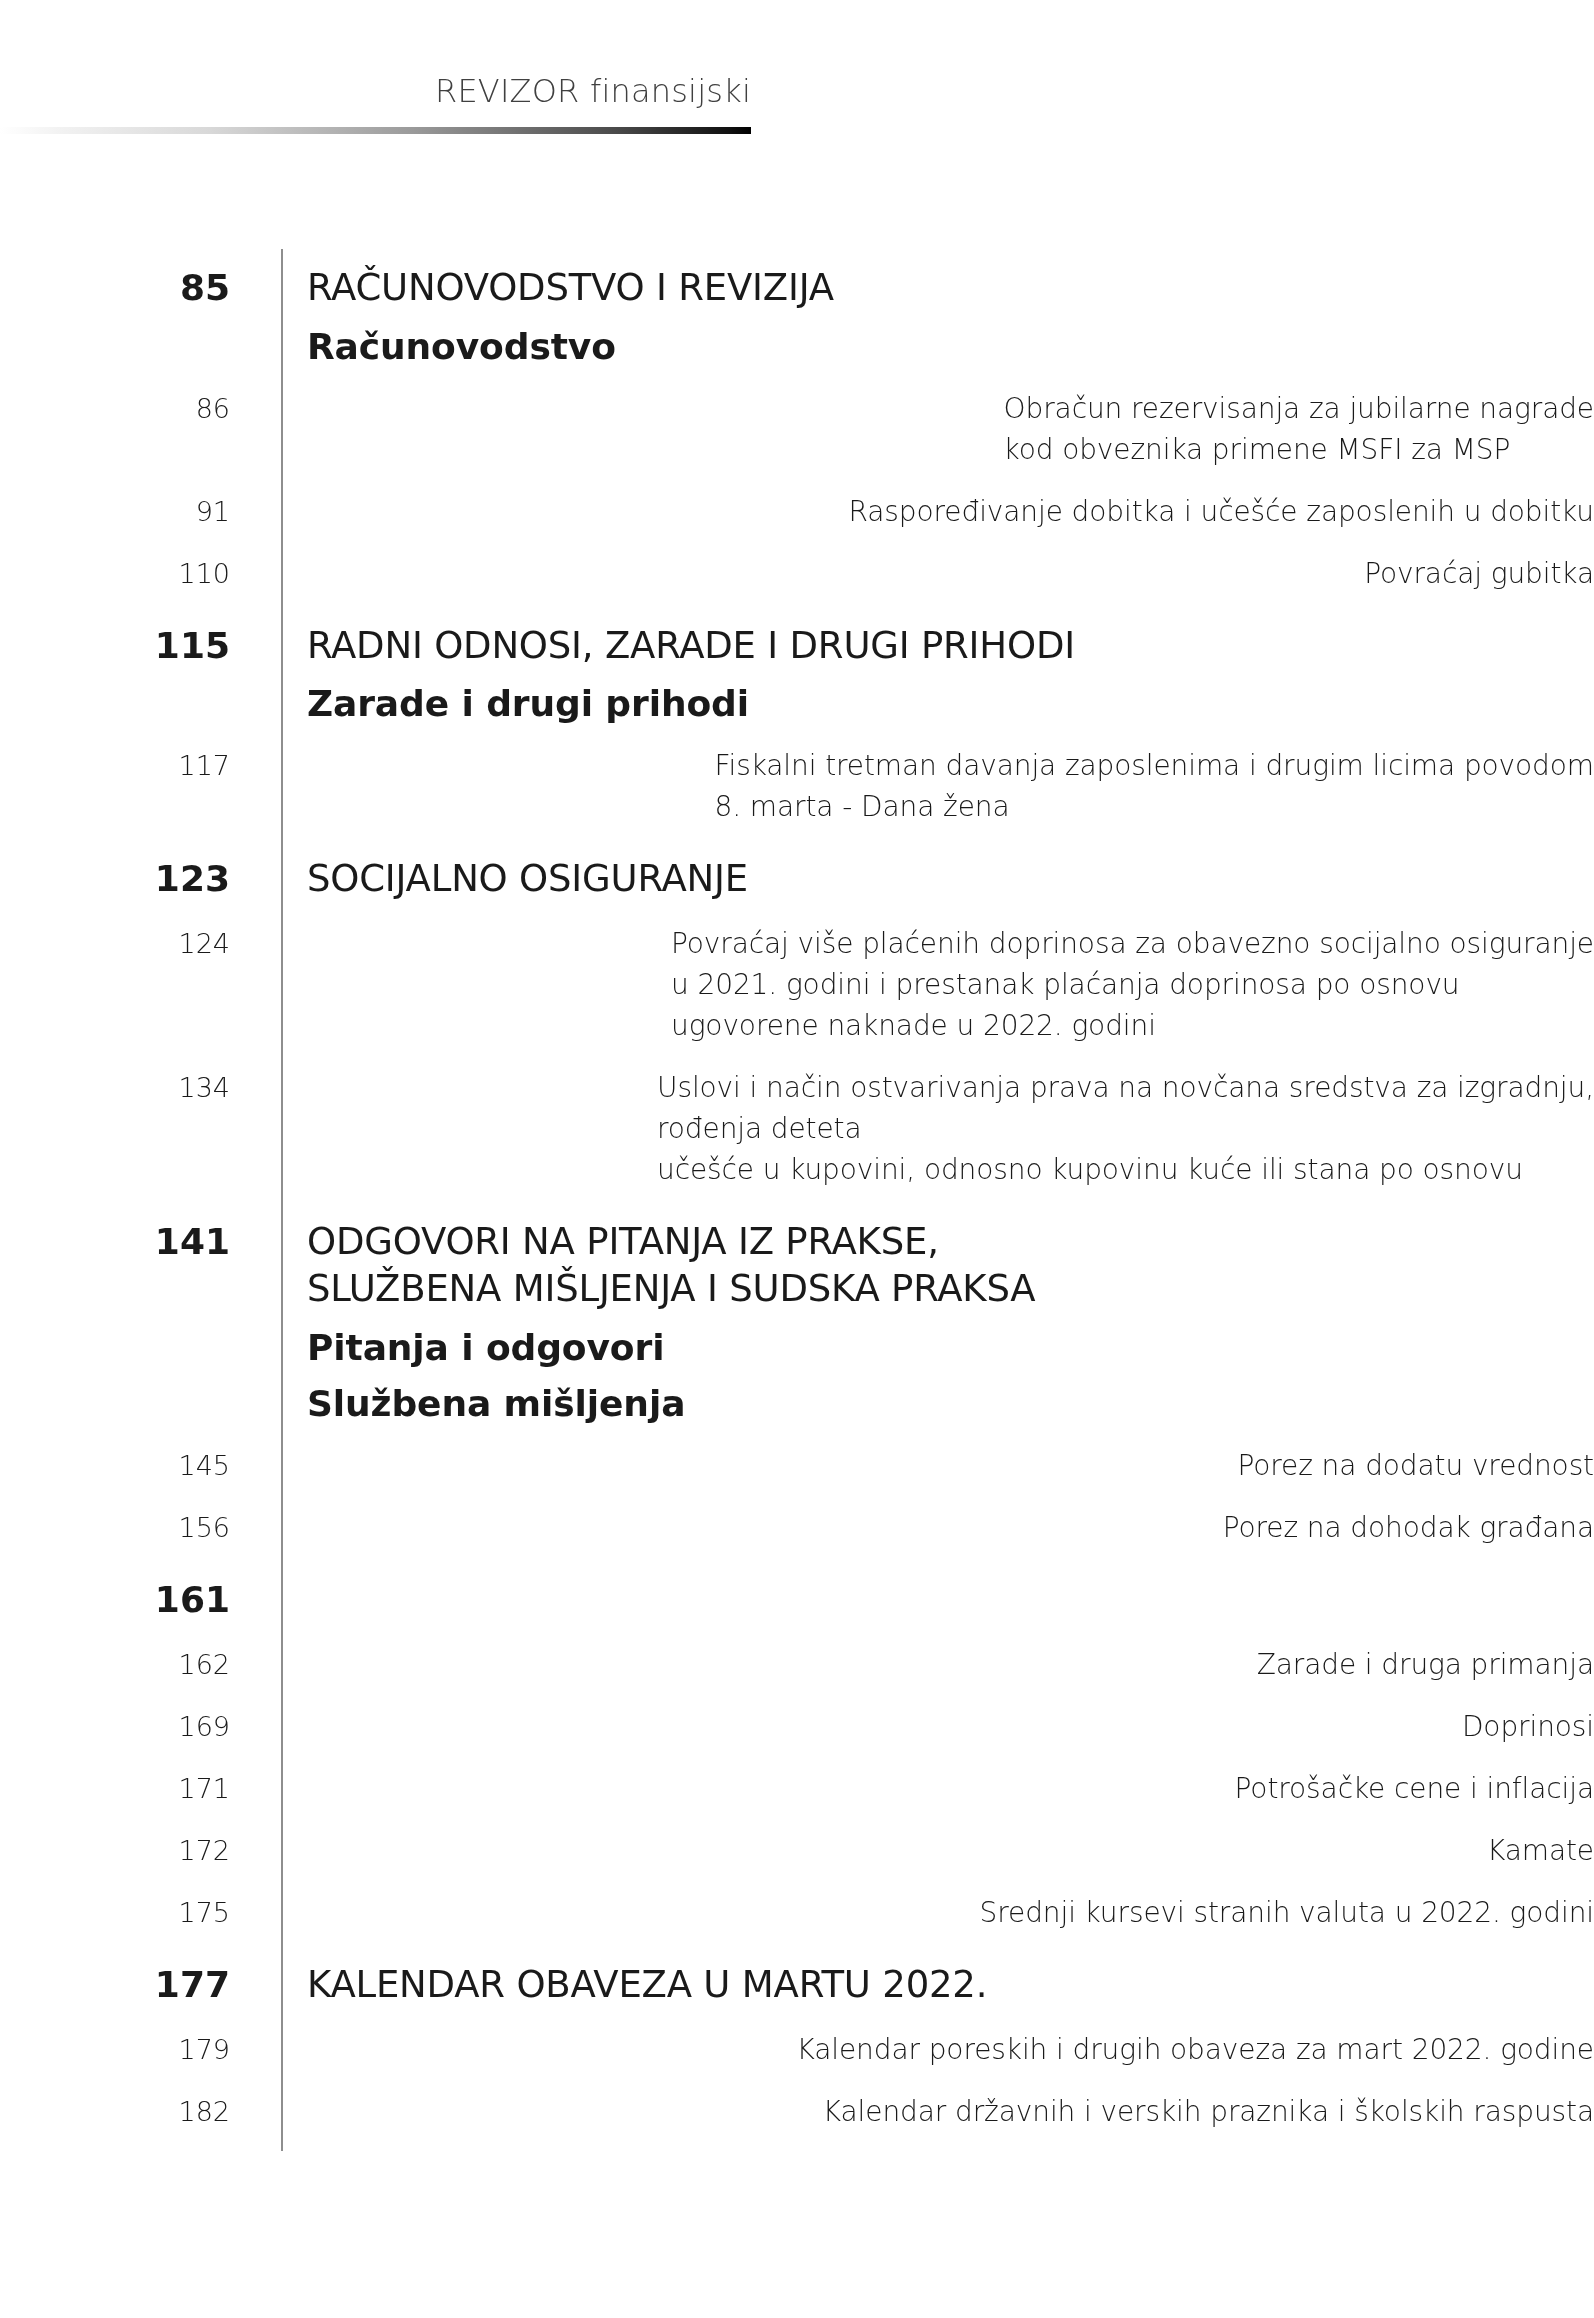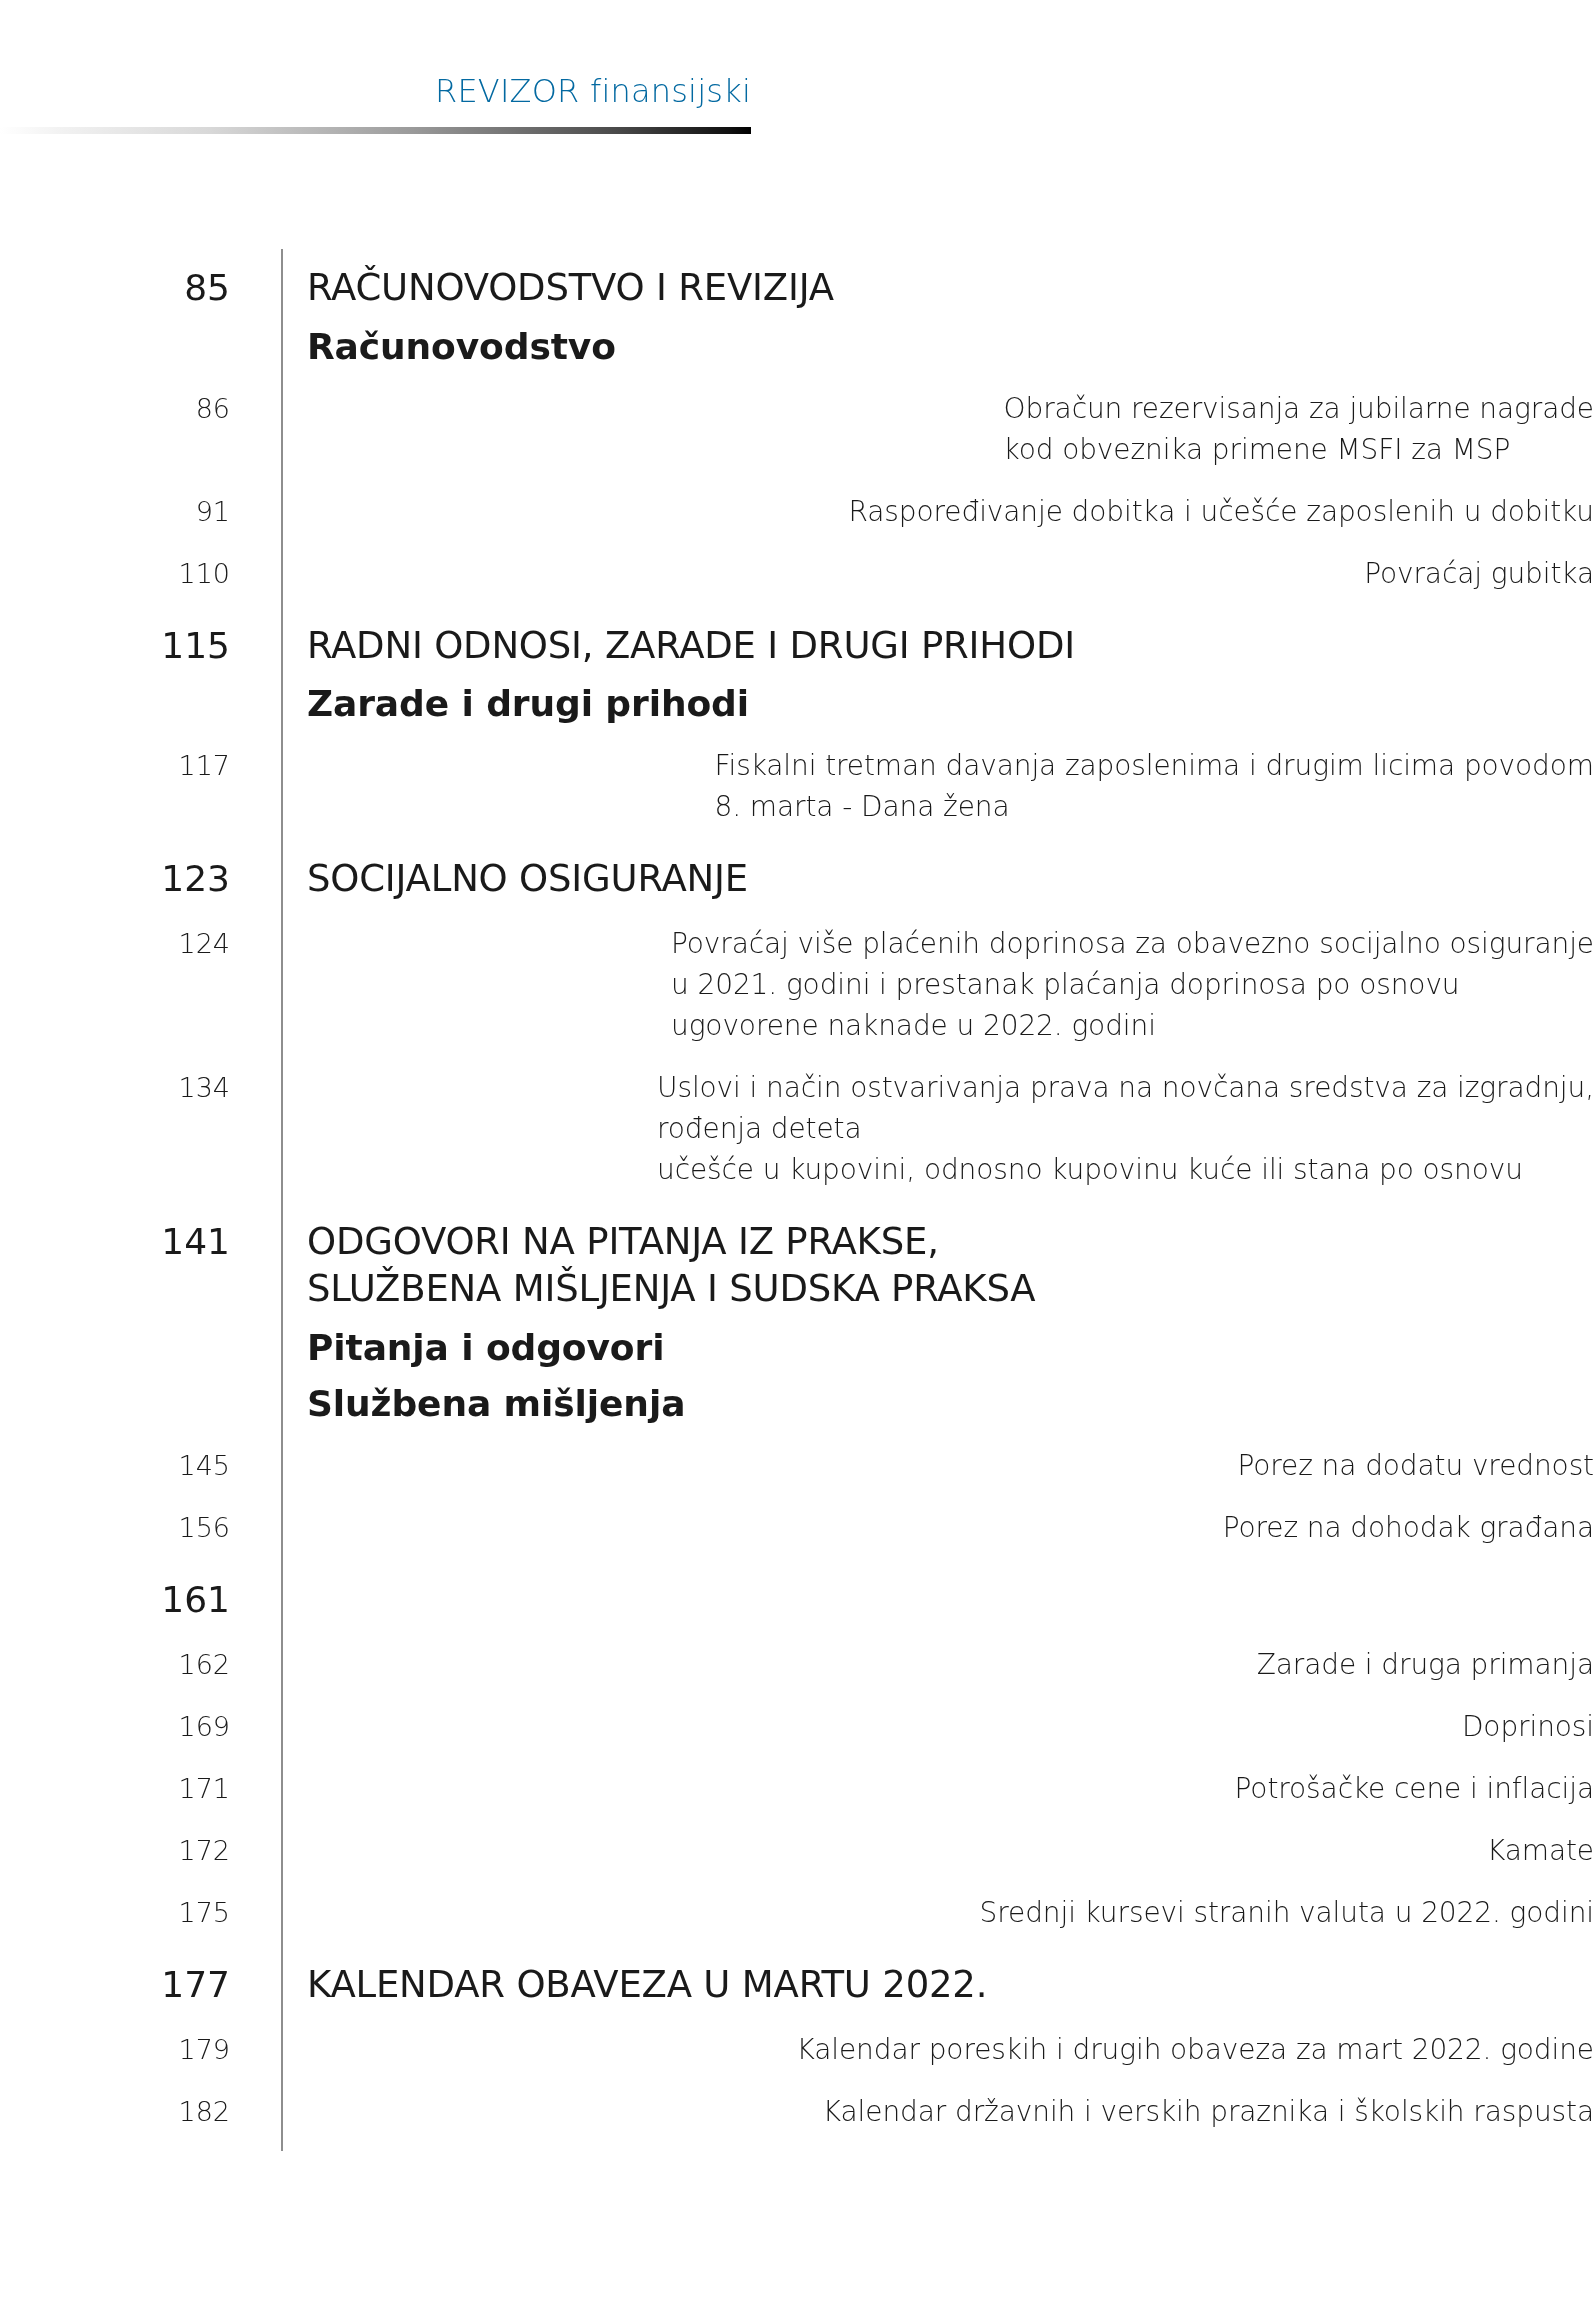--- a/index.html
+++ b/index.html
@@ -27,21 +27,21 @@
   #header-title {
     position: absolute;
     left: 0;
     top: 72px;
     width: 751px;
     text-align: right;
     font-family: "DejaVu Sans", sans-serif;
     font-weight: 300;
     font-size: 32px;
     letter-spacing: 0.2px;
-    color: #0369a1;
+    color: #404040;
     white-space: nowrap;
   }
   #header-rule {
     position: absolute;
     left: 0;
     top: 127px;
     width: 751px;
     height: 7.4px;
     background: linear-gradient(to right, #ffffff 0%, #f2f2f2 8%, #d8d8d8 28%, #9a9a9a 55%, #4a4a4a 82%, #111111 97%, #000000 100%);
   }
@@ -99,21 +99,21 @@
     max-width: 1276px;
   }
 
   
   .row-section {
     margin-top: 28px;
   }
   .row-section .toc-num {
     font-size: 36px;
     line-height: 47px;
-    font-weight: 400;
+    font-weight: 700;
   }
   .row-section .toc-label {
     font-size: 37px;
     line-height: 47px;
     font-weight: 400;
     letter-spacing: -0.2px;
   }
 
   
   .row-subhead {

